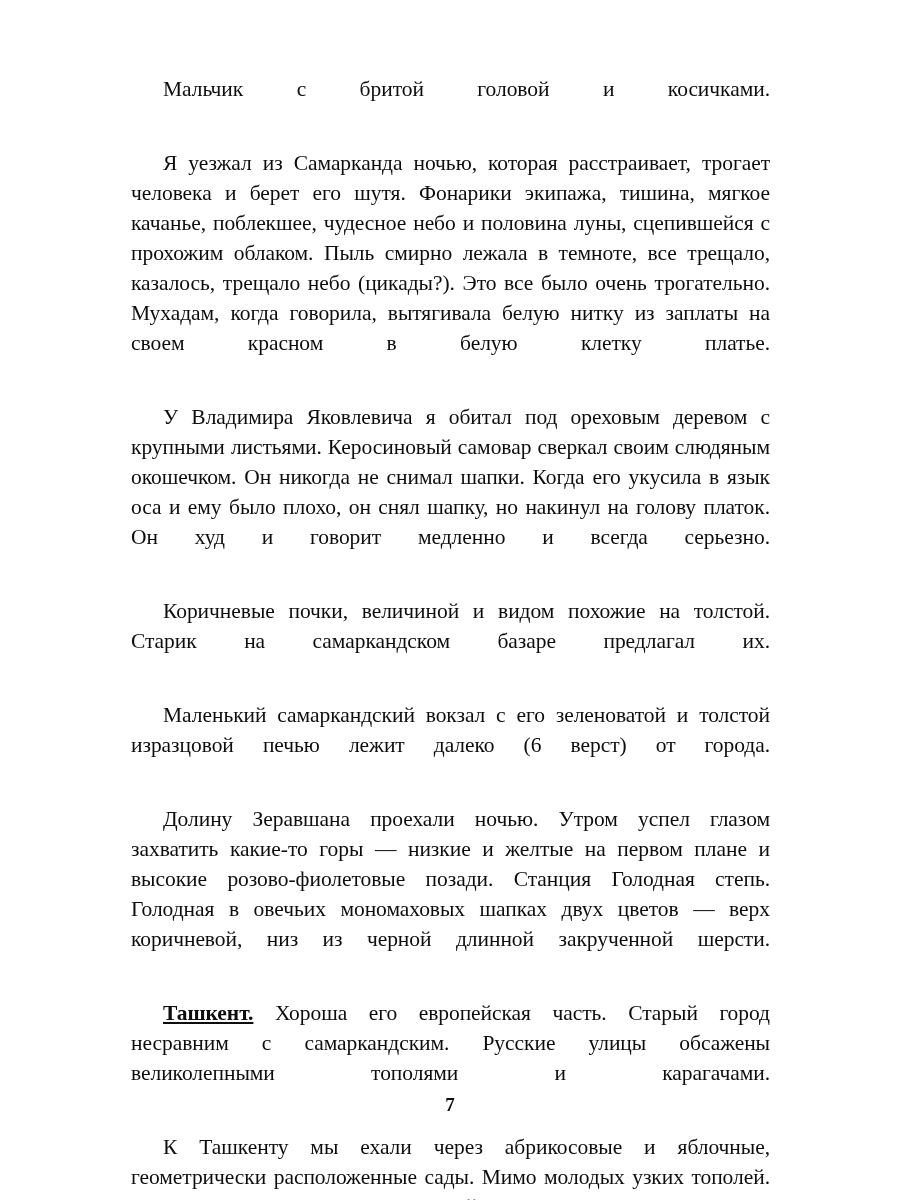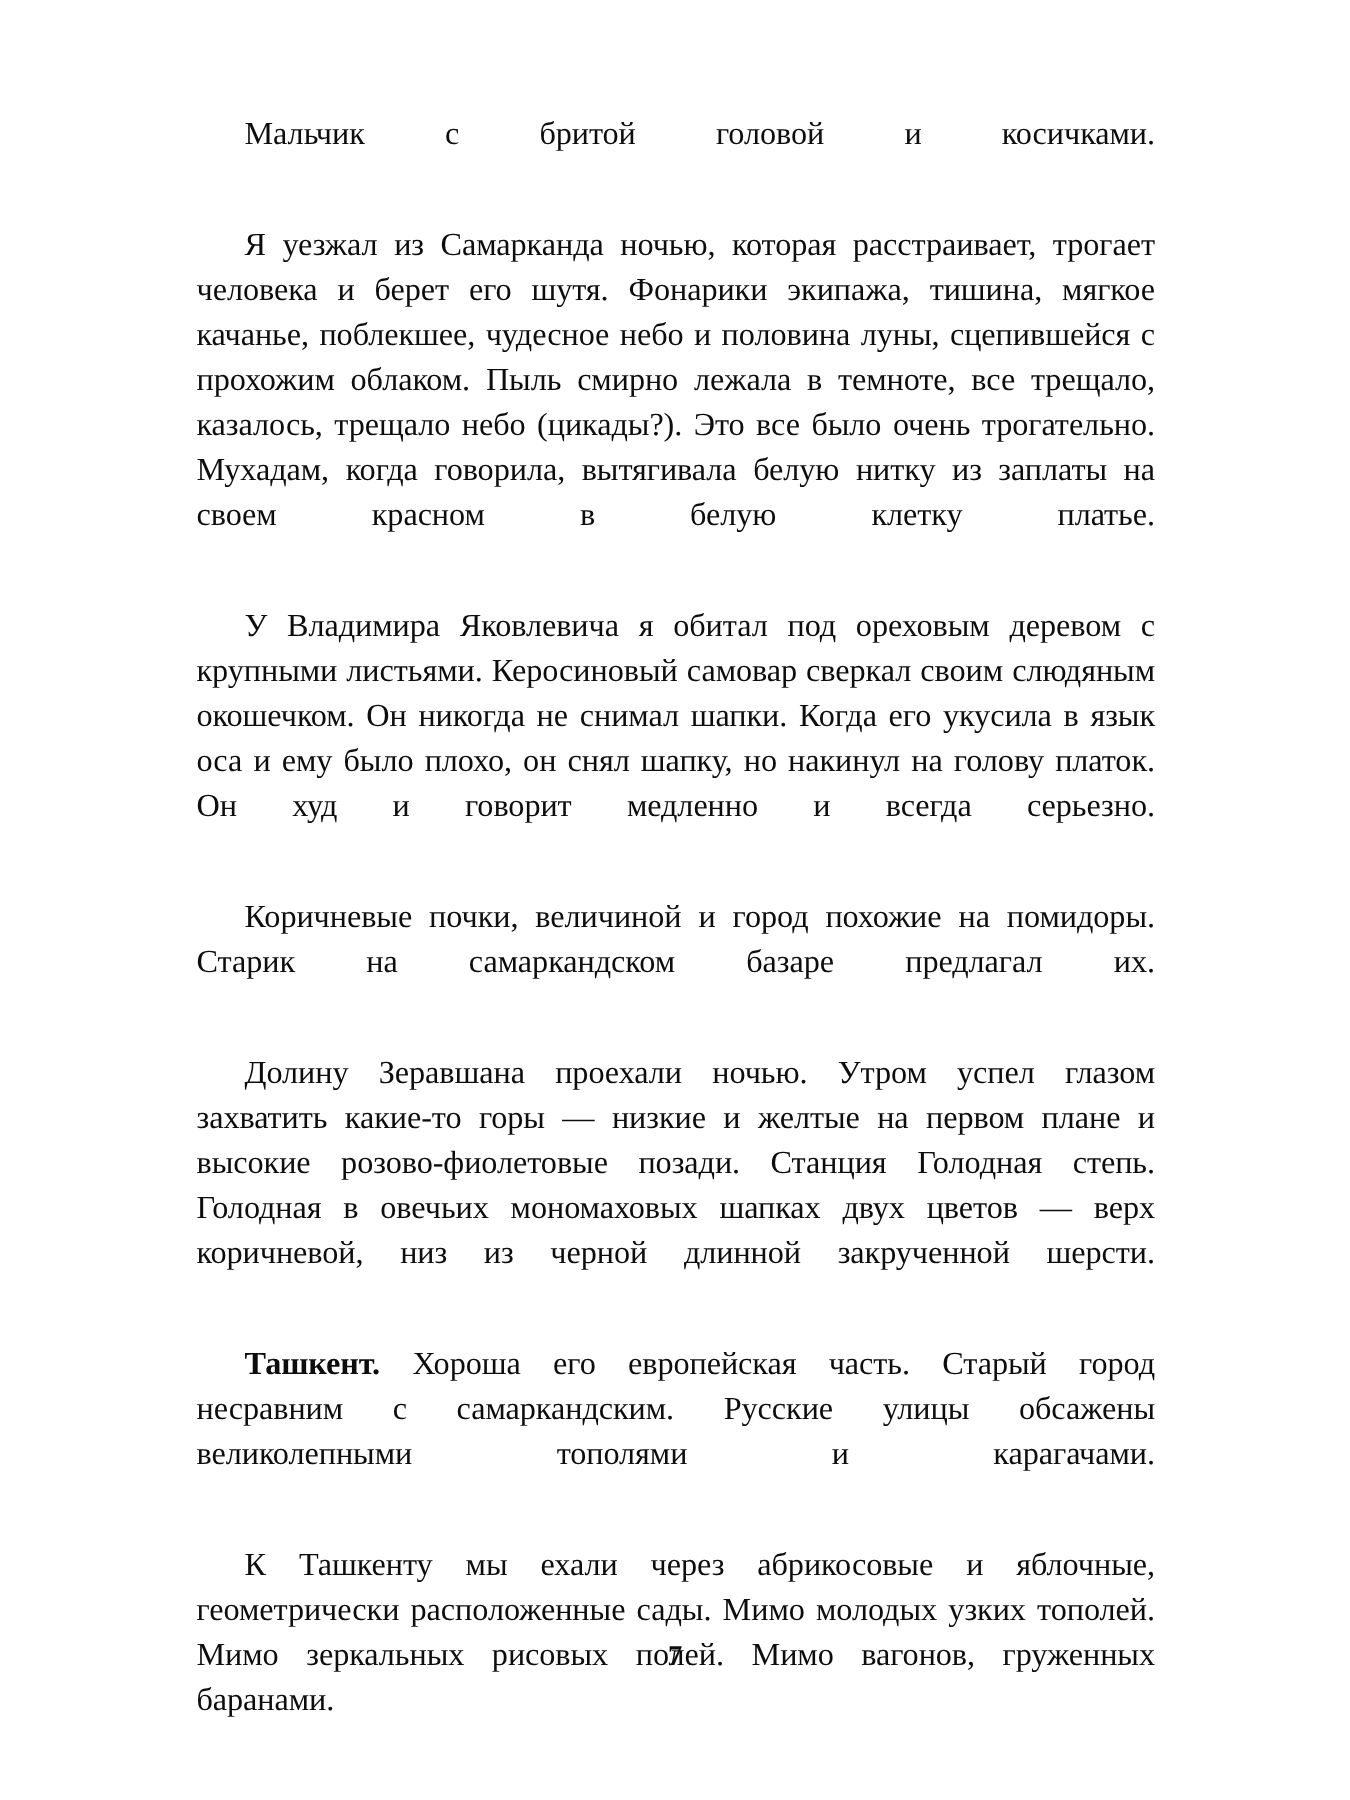--- a/index.html
+++ b/index.html
@@ -52,20 +52,21 @@
 
   
   .para::after {
     content: "";
     display: inline-block;
     width: 100%;
   }
 
   .lead-in {
     font-weight: bold;
+    text-decoration: underline;
   }
 
   .page-number {
     position: absolute;
     left: 0;
     top: 1094px;
     width: 900px;
     text-align: center;
     font-size: 19px;
     font-weight: bold;
@@ -79,22 +80,23 @@
 <div class="page">
 
   <div class="text-column">
 
     <p class="para"><span>Мальчик с бритой головой и косичками.</span></p>
 
     <p class="para"><span>Я уезжал из Самарканда ночью, которая расстраивает, трогает человека и берет его шутя. Фонарики экипажа, тишина, мягкое качанье, поблекшее, чудесное небо и половина луны, сцепившейся с прохожим облаком. Пыль смирно лежала в темноте, все трещало, казалось, трещало небо (цикады?). Это все было очень трогательно. Мухадам, когда говорила, вытягивала белую нитку из заплаты на своем красном в белую клетку платье.</span></p>
 
     <p class="para"><span>У Владимира Яковлевича я обитал под ореховым деревом с крупными листьями. Керосиновый самовар сверкал своим слюдяным окошечком. Он никогда не снимал шапки. Когда его укусила в язык оса и ему было плохо, он снял шапку, но накинул на голову платок. Он худ и говорит медленно и всегда серьезно.</span></p>
 
-    <p class="para"><span>Коричневые почки, величиной и город похожие на помидоры. Старик на самаркандском базаре предлагал их.</span></p>
+    <p class="para"><span>Коричневые почки, величиной и видом похожие на толстой. Старик на самаркандском базаре предлагал их.</span></p>
 
+    <p class="para"><span>Маленький самаркандский вокзал с его зеленоватой и толстой изразцовой печью лежит далеко (6 верст) от города.</span></p>
 
     <p class="para"><span>Долину Зеравшана проехали ночью. Утром успел глазом захватить какие-то горы — низкие и желтые на первом плане и высокие розово-фиолетовые позади. Станция Голодная степь. Голодная в овечьих мономаховых шапках двух цветов — верх коричневой, низ из черной длинной закрученной шерсти.</span></p>
 
     <p class="para"><span class="lead-in">Ташкент.</span><span> Хороша его европейская часть. Старый город несравним с самаркандским. Русские улицы обсажены великолепными тополями и карагачами.</span></p>
 
     <p class="para"><span>К Ташкенту мы ехали через абрикосовые и яблочные, геометрически расположенные сады. Мимо молодых узких тополей. Мимо зеркальных рисовых полей. Мимо вагонов, груженных баранами.</span></p>
 
   </div>
 
   <div class="page-number">7</div>

